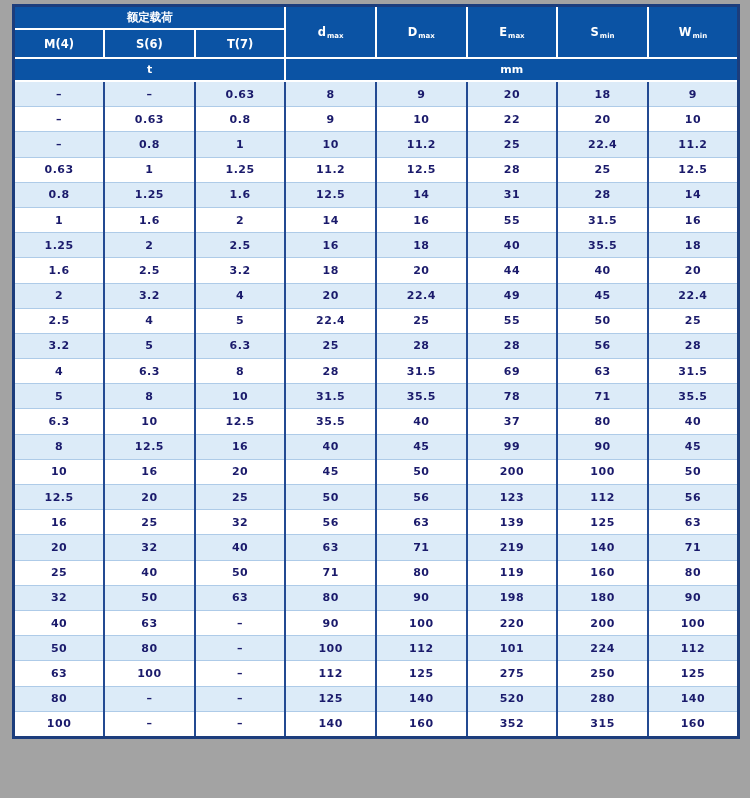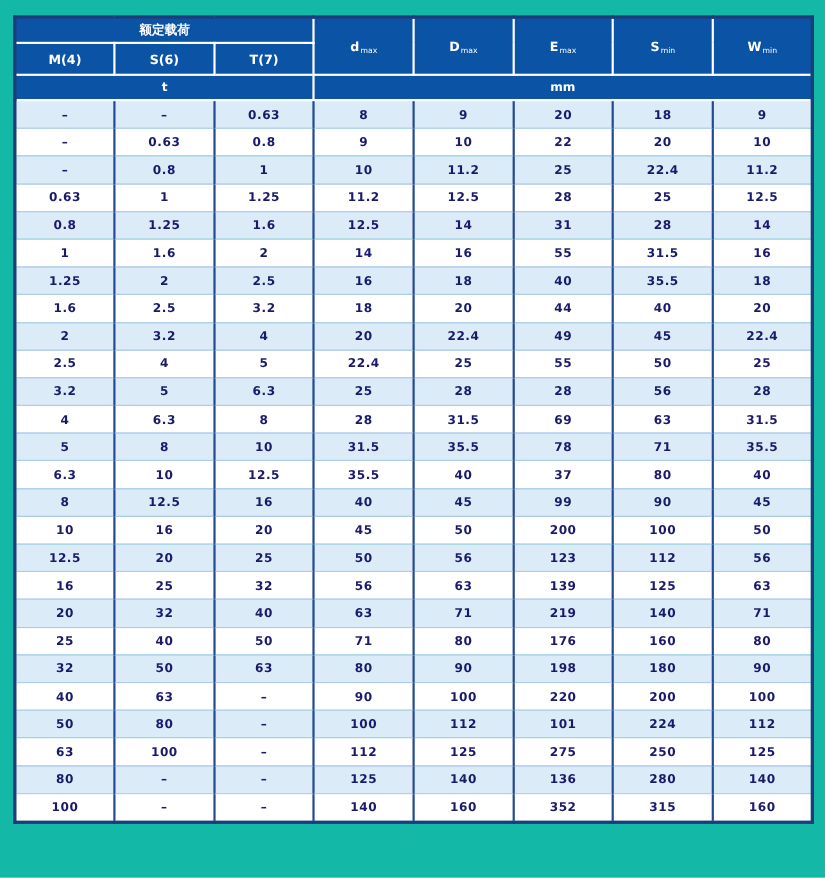--- a/index.html
+++ b/index.html
@@ -7,22 +7,22 @@
     padding: 0;
     background: #ffffff;
     width: 750px;
     height: 798px;
     font-family: "DejaVu Sans", sans-serif;
   }
   .page {
     box-sizing: border-box;
     width: 750px;
     height: 798px;
-    padding: 14px 10px 8px 12px;
-    background: #14b8a6;
+    padding: 4px 10px 8px 12px;
+    background: #a3a3a3;
   }
   table.spec {
     width: 728px;
     border-collapse: collapse;
     table-layout: fixed;
     border: 3px solid #1c3d7c;
   }
   
   thead th {
     background: #0b53a4;
@@ -32,21 +32,21 @@
     text-align: center;
     border: 2px solid #ffffff;
     padding: 0;
   }
   thead tr.row-group th { height: 21px; }
   thead tr.row-cols th  { height: 27px; }
   thead tr.row-units th { height: 21px; font-size: 11px; }
   thead th.dim-head { height: 52px; }
   thead th sub {
     font-size: 7px;
-    font-weight: normal;
+    font-weight: bold;
     vertical-align: -2px;
     margin-left: 1px;
   }
   
   tbody td {
     height: 24.2px;
     text-align: center;
     font-size: 11px;
     font-weight: bold;
     color: #1a1a6b;
@@ -274,21 +274,21 @@
           <td>219</td>
           <td>140</td>
           <td>71</td>
         </tr>
         <tr>
           <td>25</td>
           <td>40</td>
           <td>50</td>
           <td>71</td>
           <td>80</td>
-          <td>176</td>
+          <td>119</td>
           <td>160</td>
           <td>80</td>
         </tr>
         <tr>
           <td>32</td>
           <td>50</td>
           <td>63</td>
           <td>80</td>
           <td>90</td>
           <td>198</td>
@@ -324,21 +324,21 @@
           <td>275</td>
           <td>250</td>
           <td>125</td>
         </tr>
         <tr>
           <td>80</td>
           <td>–</td>
           <td>–</td>
           <td>125</td>
           <td>140</td>
-          <td>136</td>
+          <td>520</td>
           <td>280</td>
           <td>140</td>
         </tr>
         <tr>
           <td>100</td>
           <td>–</td>
           <td>–</td>
           <td>140</td>
           <td>160</td>
           <td>352</td>

